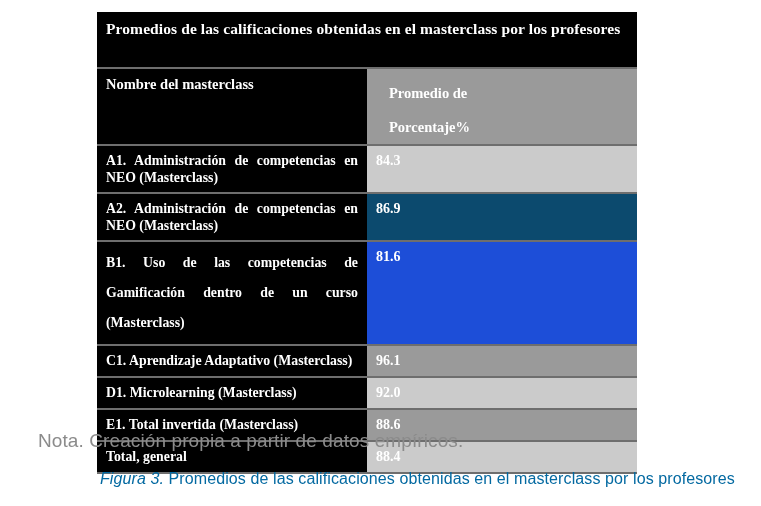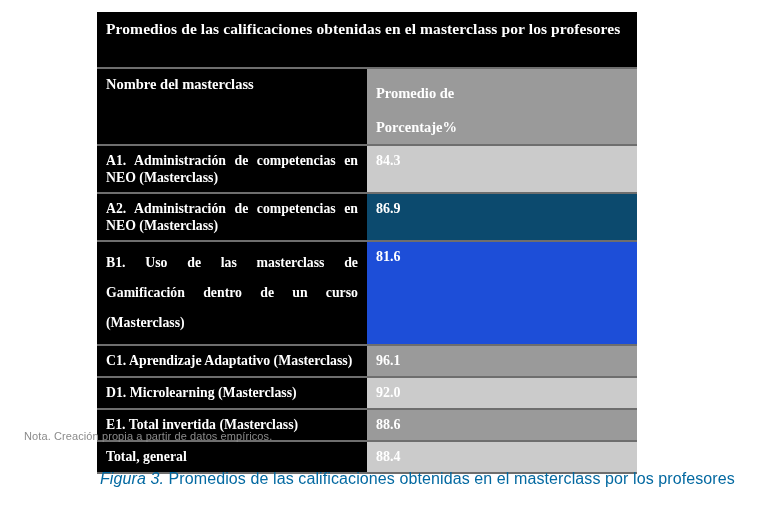--- a/index.html
+++ b/index.html
@@ -71,20 +71,21 @@
   }
   .hdr-text {
     color: #ffffff;
     font-family: "Liberation Serif", "DejaVu Serif", serif;
     font-weight: bold;
     font-size: 14.5px;
     line-height: 17px;
   }
   .hdr-right .hdr-text {
     line-height: 34px;
+    margin-left: 13px;
   }
 
   
   .name-cell {
     background: #000000;
     padding: 6px 9px 6px 9px !important;
     box-sizing: border-box;
   }
   .name-text {
     color: #ffffff;
@@ -120,25 +121,25 @@
     font-size: 14px;
     line-height: 17px;
   }
 
   .row-h-1 { height: 32px; }
   .row-h-2 { height: 70px; }
 
   
   .note {
     position: absolute;
-    left: 24px;
+    left: 38px;
     top: 430px;
     color: #8b8b8b;
     font-family: "Liberation Sans", sans-serif;
-    font-size: 11px;
+    font-size: 19px;
     letter-spacing: 0.1px;
     white-space: nowrap;
   }
   .figcaption {
     position: absolute;
     left: 100px;
     top: 470px;
     color: #0369a1;
     font-family: "Liberation Sans", sans-serif;
     font-size: 16px;
@@ -184,21 +185,21 @@
           <div class="name-text">A2. Administración de competencias en NEO (Masterclass)</div>
         </td>
         <td class="val-cell" style="background:#0c4a6e;">
           <div class="val-text">86.9</div>
         </td>
       </tr>
 
       <tr class="row-h-2">
         <td class="name-cell">
           <div class="name-text wrap2">
-            <span class="l1">B1. Uso de las masterclass de Gamificación dentro de un curso</span>
+            <span class="l1">B1. Uso de las competencias de Gamificación dentro de un curso</span>
             <span class="l2">(Masterclass)</span>
           </div>
         </td>
         <td class="val-cell" style="background:#1d4ed8;">
           <div class="val-text">81.6</div>
         </td>
       </tr>
 
       <tr class="row-h-1">
         <td class="name-cell">

